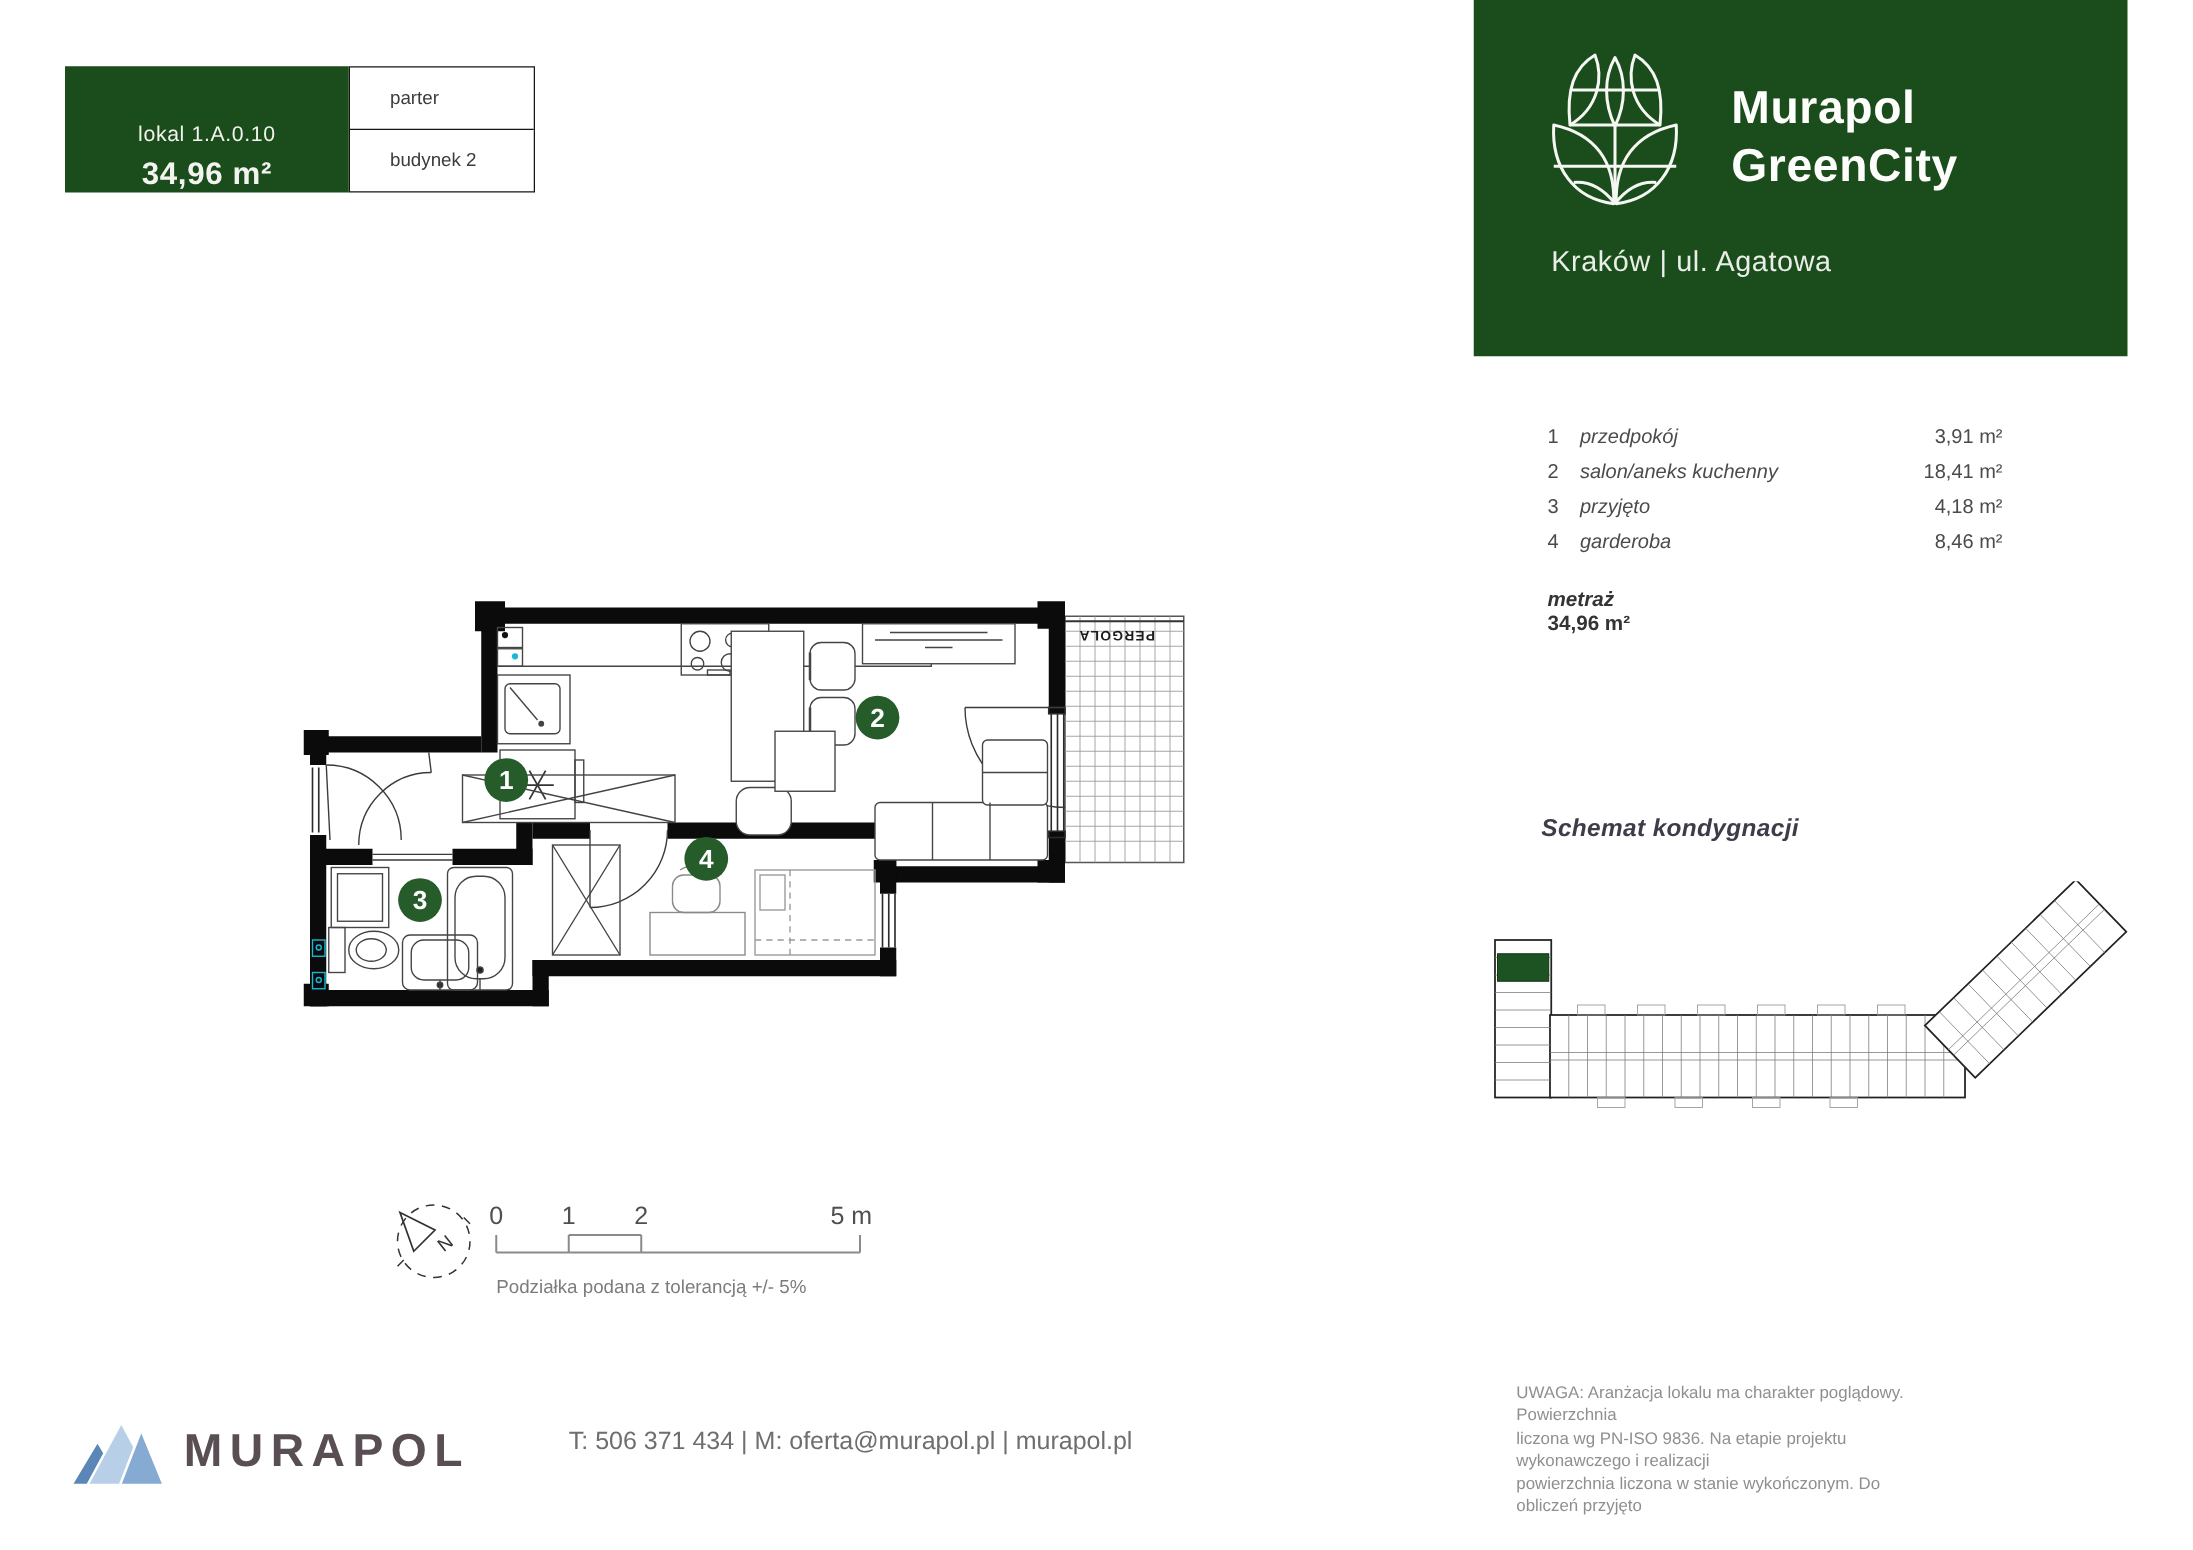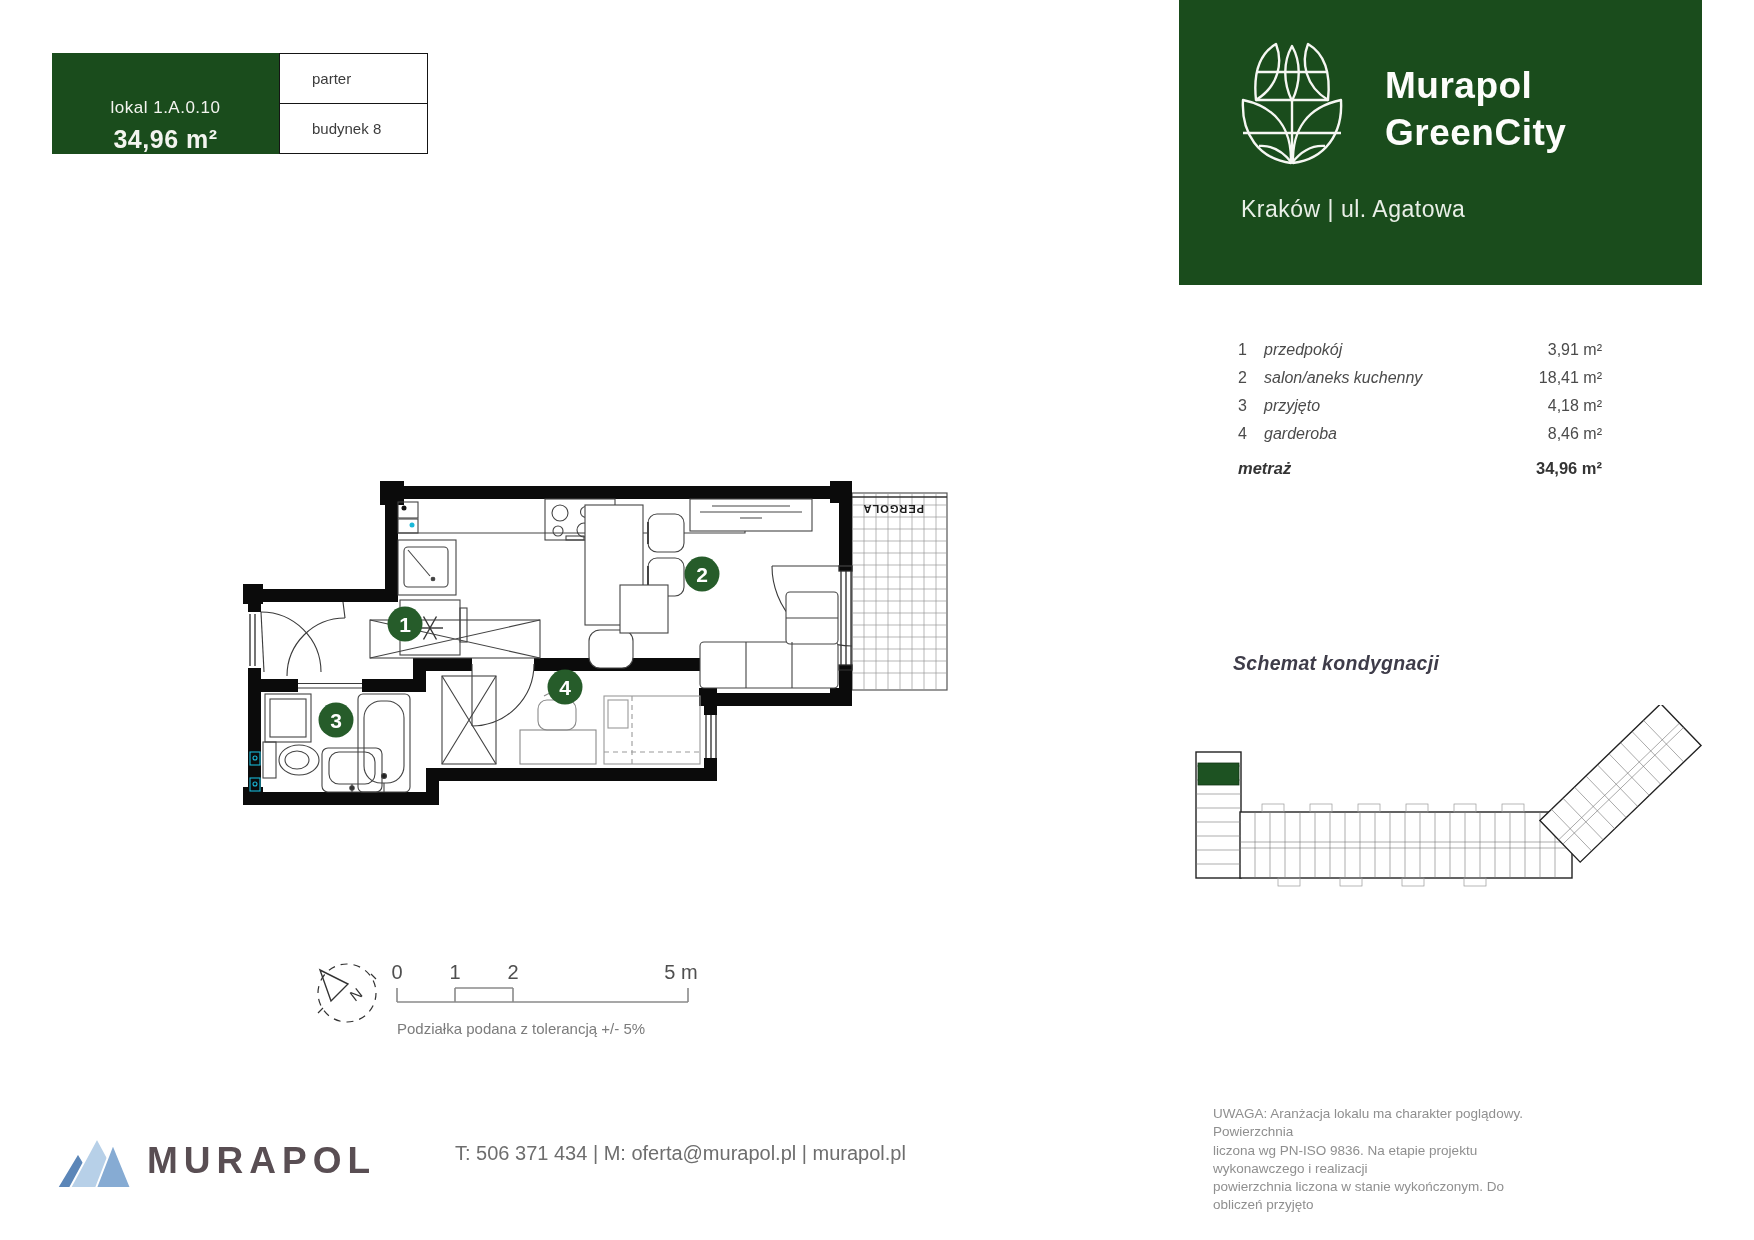--- a/index.html
+++ b/index.html
@@ -34,40 +34,40 @@
   }
   .brand-text{position:absolute;left:206px;top:62px;font-size:37px;line-height:47px;font-weight:600;letter-spacing:.5px;color:#fdfdfb;}
   .header-location{position:absolute;left:62px;top:196px;font-size:23px;font-weight:300;color:#e9efe7;letter-spacing:.5px;}
 
   
   .room-table{left:1238px;top:341px;width:364px;}
   .room-row{display:flex;align-items:baseline;height:28px;font-size:16px;color:#4b4b4b;}
   .room-row .num{width:26px;}
   .room-row .label{flex:1;font-style:italic;}
   .room-row .val{text-align:right;}
-  .room-row.total{margin-top:6px;font-weight:700;color:#343434;font-size:16.5px;}
+  .room-row.total{margin-top:18px;font-weight:700;color:#343434;font-size:16.5px;flex-direction:column;}
 
   
   .schematic-title{left:1233px;top:652px;font-size:19.5px;font-weight:700;color:#3e3c49;letter-spacing:.3px;font-style:italic;}
   .murapol-word{left:147px;top:1140px;font-size:37px;font-weight:700;letter-spacing:6px;color:#594e53;}
   .footer-address{left:455px;top:1141px;font-size:20px;line-height:25px;color:#6e6e6e;}
   .disclaimer{left:1213px;top:1105px;width:336px;font-size:13.5px;line-height:18.3px;color:#8f8f8f;}
 
   svg text{font-family:"Liberation Sans", sans-serif;}
 </style>
 </head>
 <body>
 
 <div class="abs unit-card-green">
   <div class="lokal">lokal  1.A.0.10</div>
   <div class="area">34,96 m²</div>
 </div>
 <div class="abs unit-card-white">
   <div class="cell">parter</div>
-  <div class="cell">budynek 8</div>
+  <div class="cell">budynek 2</div>
 </div>
 
 <div class="abs header-panel">
   <svg width="523" height="285" viewBox="0 0 523 285">
     <g stroke="#f6f7f3" stroke-width="2.4" fill="none" stroke-linejoin="round">
 
       <path d="M77,100 C74,72 80,54 97,44 C104,62 100,86 77,100 Z"></path>
       <path d="M149,100 C152,72 146,54 129,44 C122,62 126,86 149,100 Z"></path>
       <path d="M113,101 C104,82 104,62 113,46 C122,62 122,82 113,101 Z"></path>
       <path d="M77,100 L149,100"></path>

